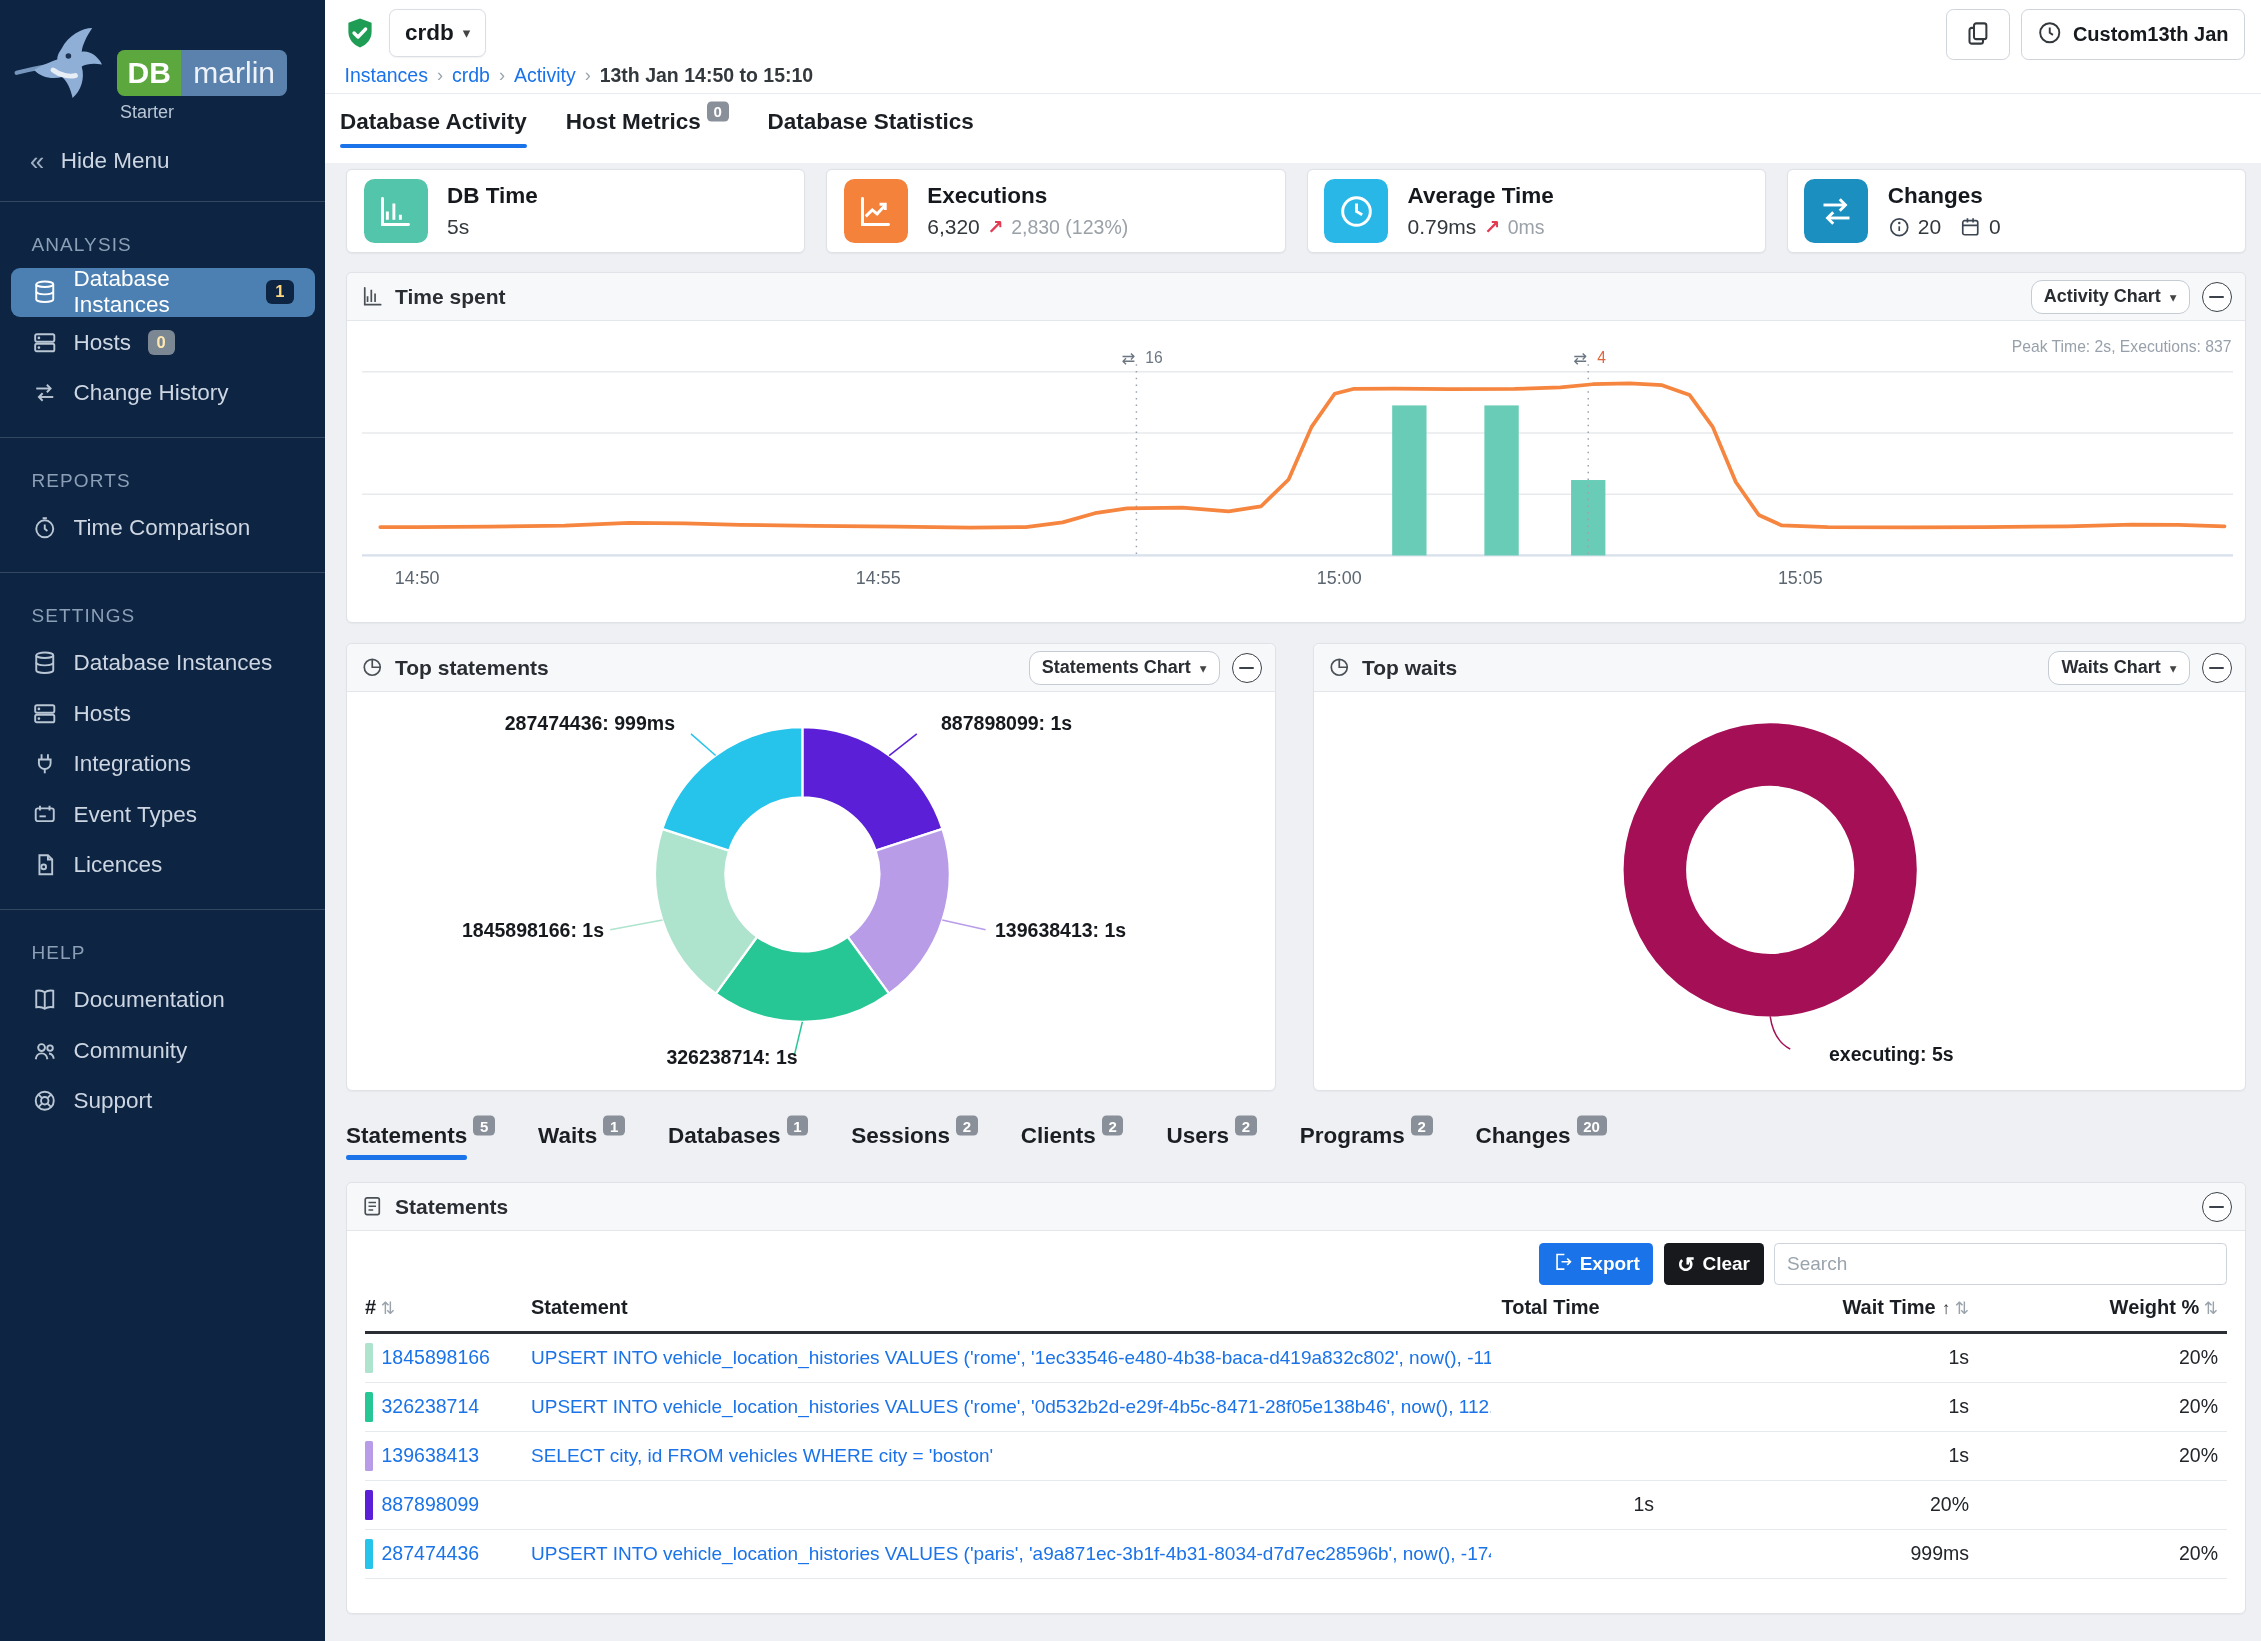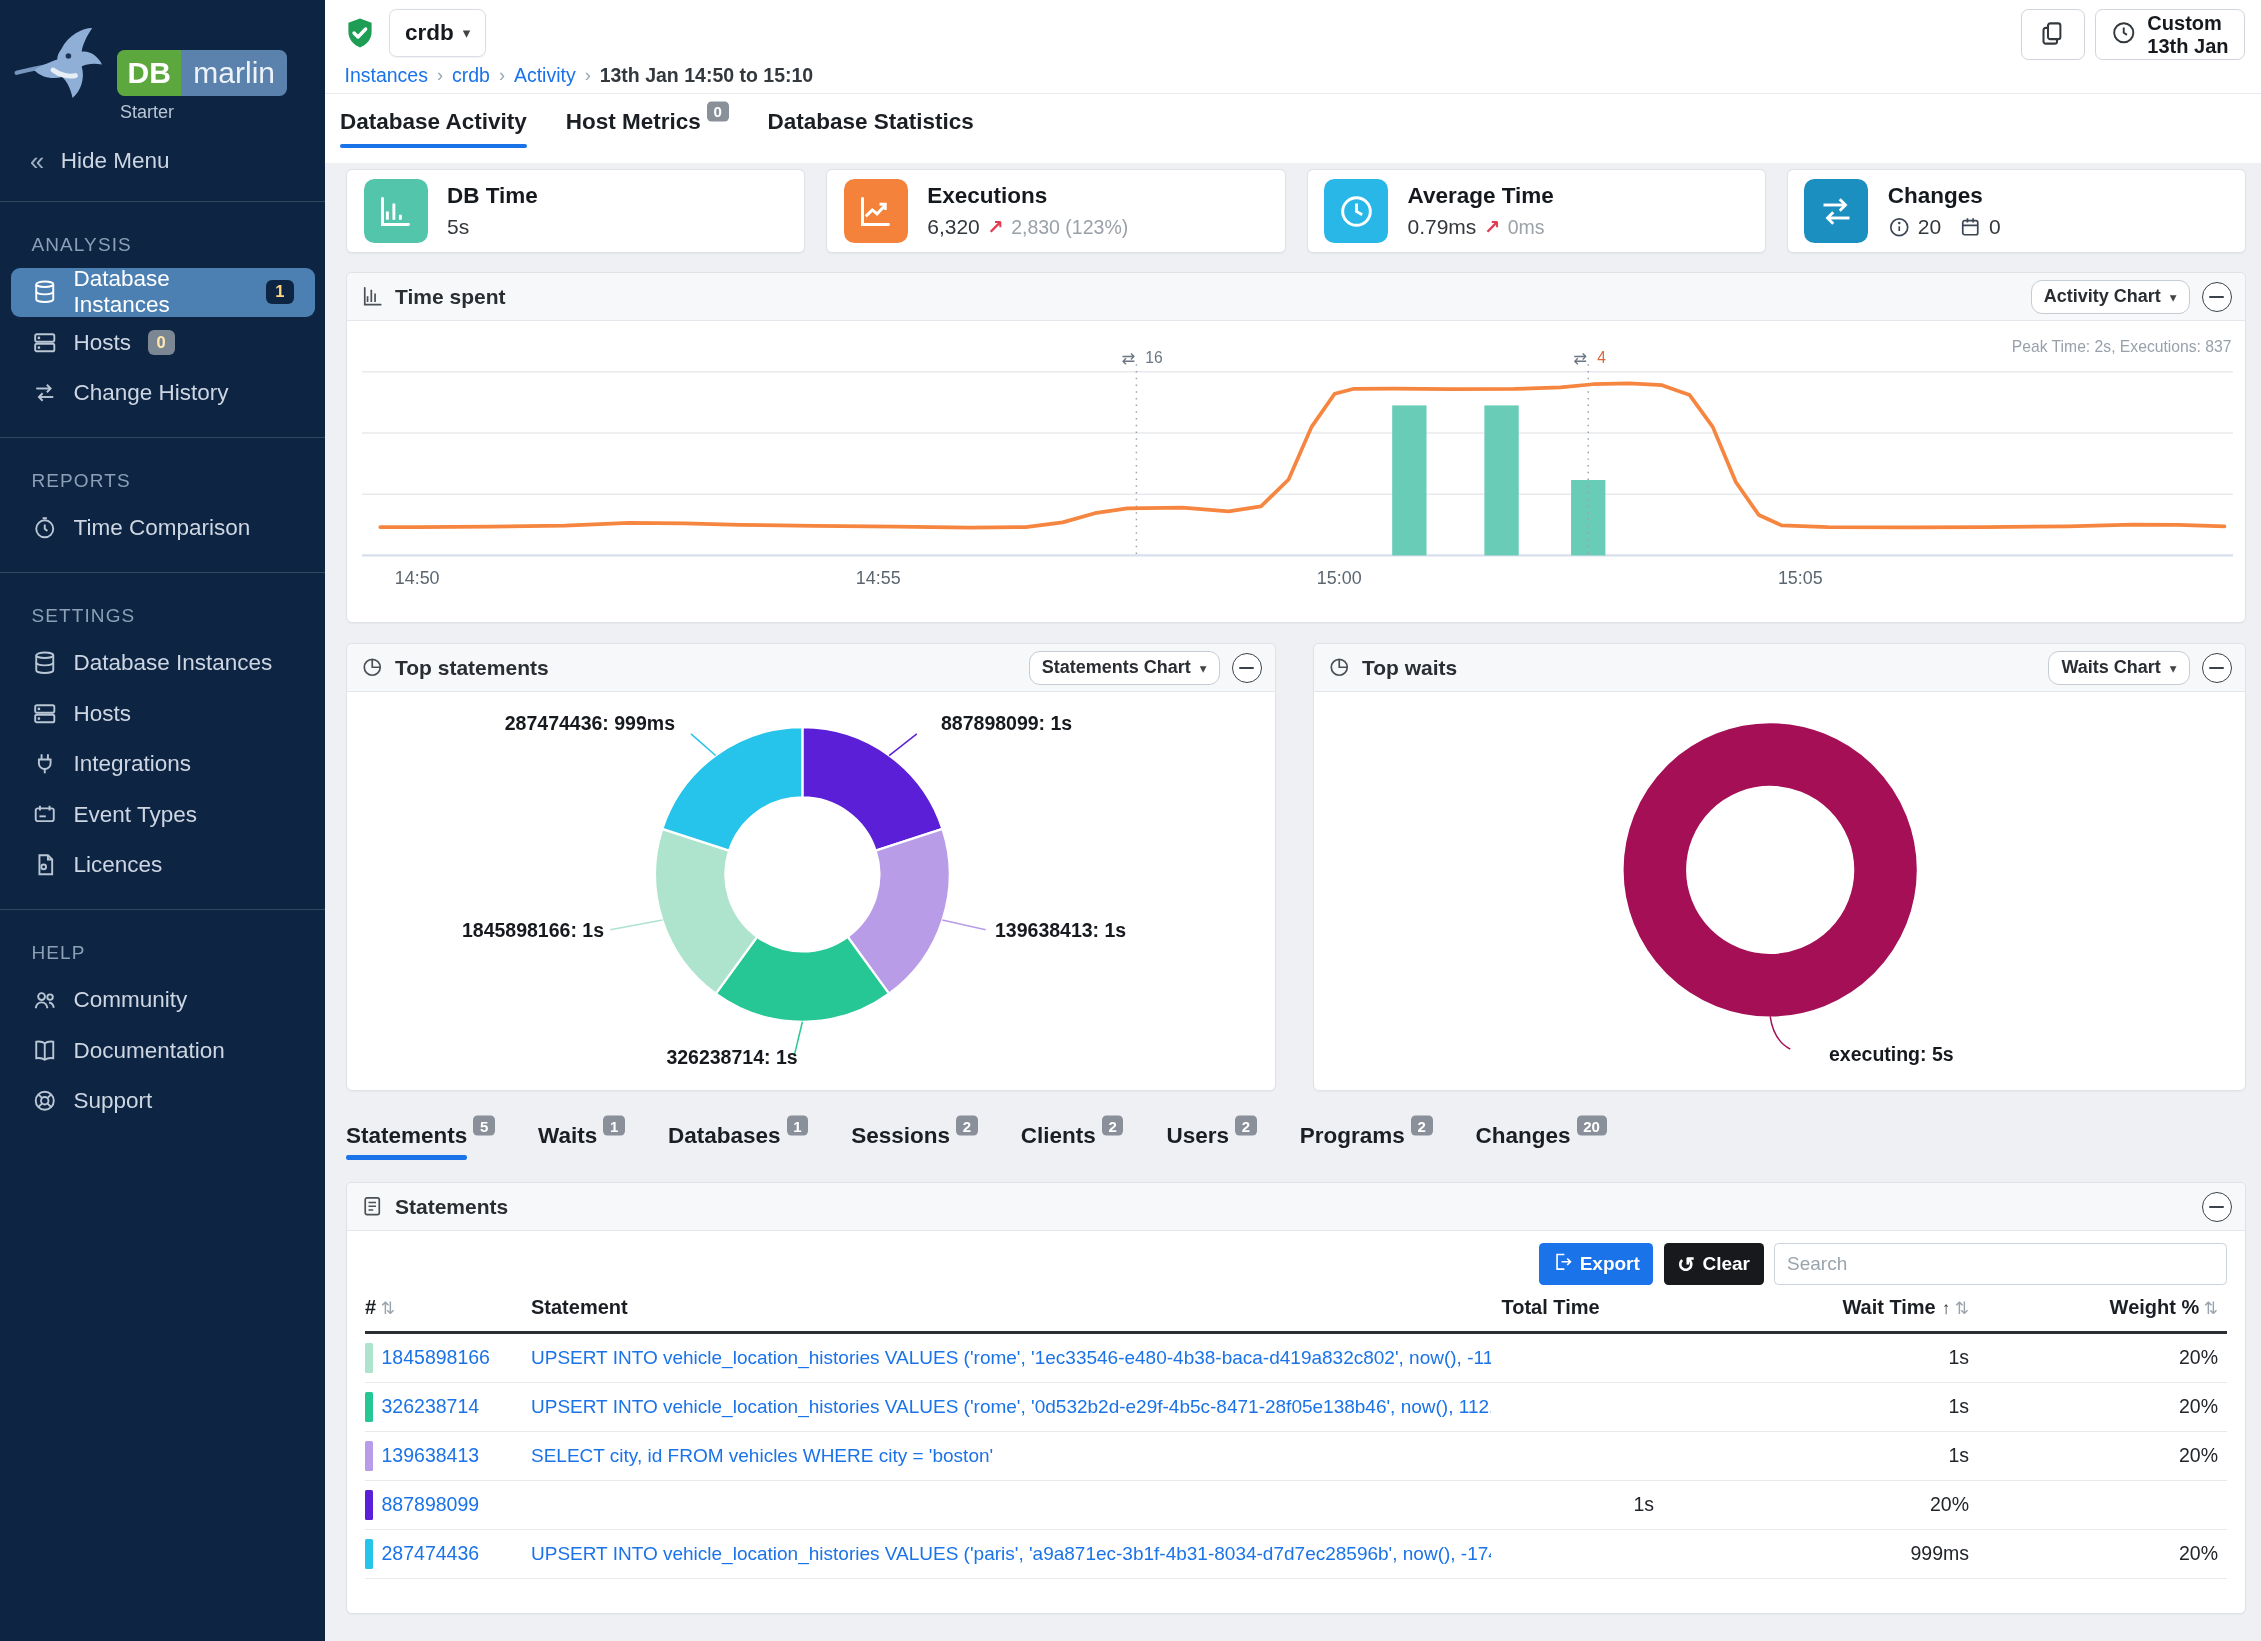--- a/index.html
+++ b/index.html
@@ -38,21 +38,21 @@
   .shield{width:34px;height:34px;}
   .instance-box{display:flex;align-items:center;gap:9px;border:0.7px solid #d9dee4;border-radius:7.5px;height:48px;padding:0 15px;font-size:22.5px;font-weight:700;color:#16191d;box-shadow:0 0.7px 1.5px rgba(16,24,40,.05);cursor:pointer;background:#fff;}
   .instance-box .caret{font-size:15px;color:#444;}
   .breadcrumb{position:absolute;left:19.5px;top:64px;font-size:19.5px;display:flex;gap:9px;align-items:center;}
   .breadcrumb a{color:var(--accent);text-decoration:none;cursor:pointer;}
   .breadcrumb .sep{color:#9aa4ad;font-size:18px;}
   .breadcrumb .current{color:#33383d;font-weight:600;}
   .topbar-right{position:absolute;right:16.5px;top:9px;display:flex;gap:10.5px;}
   .icon-btn{width:64px;height:51px;border:0.7px solid #cfd4da;border-radius:7.5px;display:flex;align-items:center;justify-content:center;background:#fff;cursor:pointer;}
   .custom-btn{height:51px;border:0.7px solid #cfd4da;border-radius:7.5px;display:flex;align-items:center;gap:10.5px;padding:0 15px;background:#fff;cursor:pointer;}
-  .custom-btn .lines{display:flex;flex-direction:column;line-height:1.15;}
+  .custom-btn .lines{display:flex;flex-direction:row;line-height:1.15;}
   .custom-btn .l1,.custom-btn .l2{font-size:20px;font-weight:700;color:#16191d;}
 
   .tabstrip{position:absolute;left:0;top:94px;right:0;height:70px;background:#fff;border-bottom:0.7px solid #e6e9ed;display:flex;align-items:center;gap:39px;padding-left:15px;}
   .ptab{font-size:22.5px;font-weight:700;color:#1b1f24;display:flex;gap:6px;cursor:pointer;position:relative;}
   .ptab .lbl{position:relative;padding-bottom:13.5px;}
   .ptab.active .lbl::after{content:"";position:absolute;left:0;right:0;bottom:0;height:4.5px;background:var(--accent);border-radius:2.2px;}
   .tab-badge{background:#8a9099;color:#fff;font-size:15px;font-weight:700;border-radius:4.5px;padding:1.5px 6.7px;height:fit-content;transform:translateY(-7.5px);}
 
   .content{position:absolute;left:0;top:163px;right:0;bottom:0;background:#eef0f3;padding:6px 15px 0 21px;}
 
@@ -253,36 +253,36 @@
         </svg>
       </span>
     <span>Licences</span>
   </div>
 
   <div class="side-divider" style="margin-top:19.5px;"></div>
   <div class="side-section-title">HELP</div>
   <div class="nav-item">
     <span class="nicon">
         <svg viewBox="0 0 24 24" fill="none" stroke="currentColor" stroke-width="1.8">
+          <path d="M12 5c-2-1.5-5-2-8-1.5V19c3-.5 6 0 8 1.5 2-1.5 5-2 8-1.5V3.5C17 3 14 3.5 12 5z"></path>
+          <path d="M12 5v15.5"></path>
+        </svg>
+      </span>
+    <span>Documentation</span>
+  </div>
+  <div class="nav-item">
+    <span class="nicon">
+        <svg viewBox="0 0 24 24" fill="none" stroke="currentColor" stroke-width="1.8">
           <circle cx="9" cy="9" r="3.2"></circle>
           <path d="M3.5 20c.5-3.5 2.8-5.5 5.5-5.5S14 16.5 14.5 20"></path>
           <circle cx="17" cy="9.5" r="2.6"></circle>
           <path d="M16 14.6c2.4.2 4 2 4.5 4.9"></path>
         </svg>
       </span>
     <span>Community</span>
-  </div>
-  <div class="nav-item">
-    <span class="nicon">
-        <svg viewBox="0 0 24 24" fill="none" stroke="currentColor" stroke-width="1.8">
-          <path d="M12 5c-2-1.5-5-2-8-1.5V19c3-.5 6 0 8 1.5 2-1.5 5-2 8-1.5V3.5C17 3 14 3.5 12 5z"></path>
-          <path d="M12 5v15.5"></path>
-        </svg>
-      </span>
-    <span>Documentation</span>
   </div>
   <div class="nav-item">
     <span class="nicon">
         <svg viewBox="0 0 24 24" fill="none" stroke="currentColor" stroke-width="1.8">
           <circle cx="12" cy="12" r="8.5"></circle>
           <circle cx="12" cy="12" r="3.5"></circle>
           <path d="M6 6l3.5 3.5M18 6l-3.5 3.5M6 18l3.5-3.5M18 18l-3.5-3.5"></path>
         </svg>
       </span>
     <span>Support</span>

